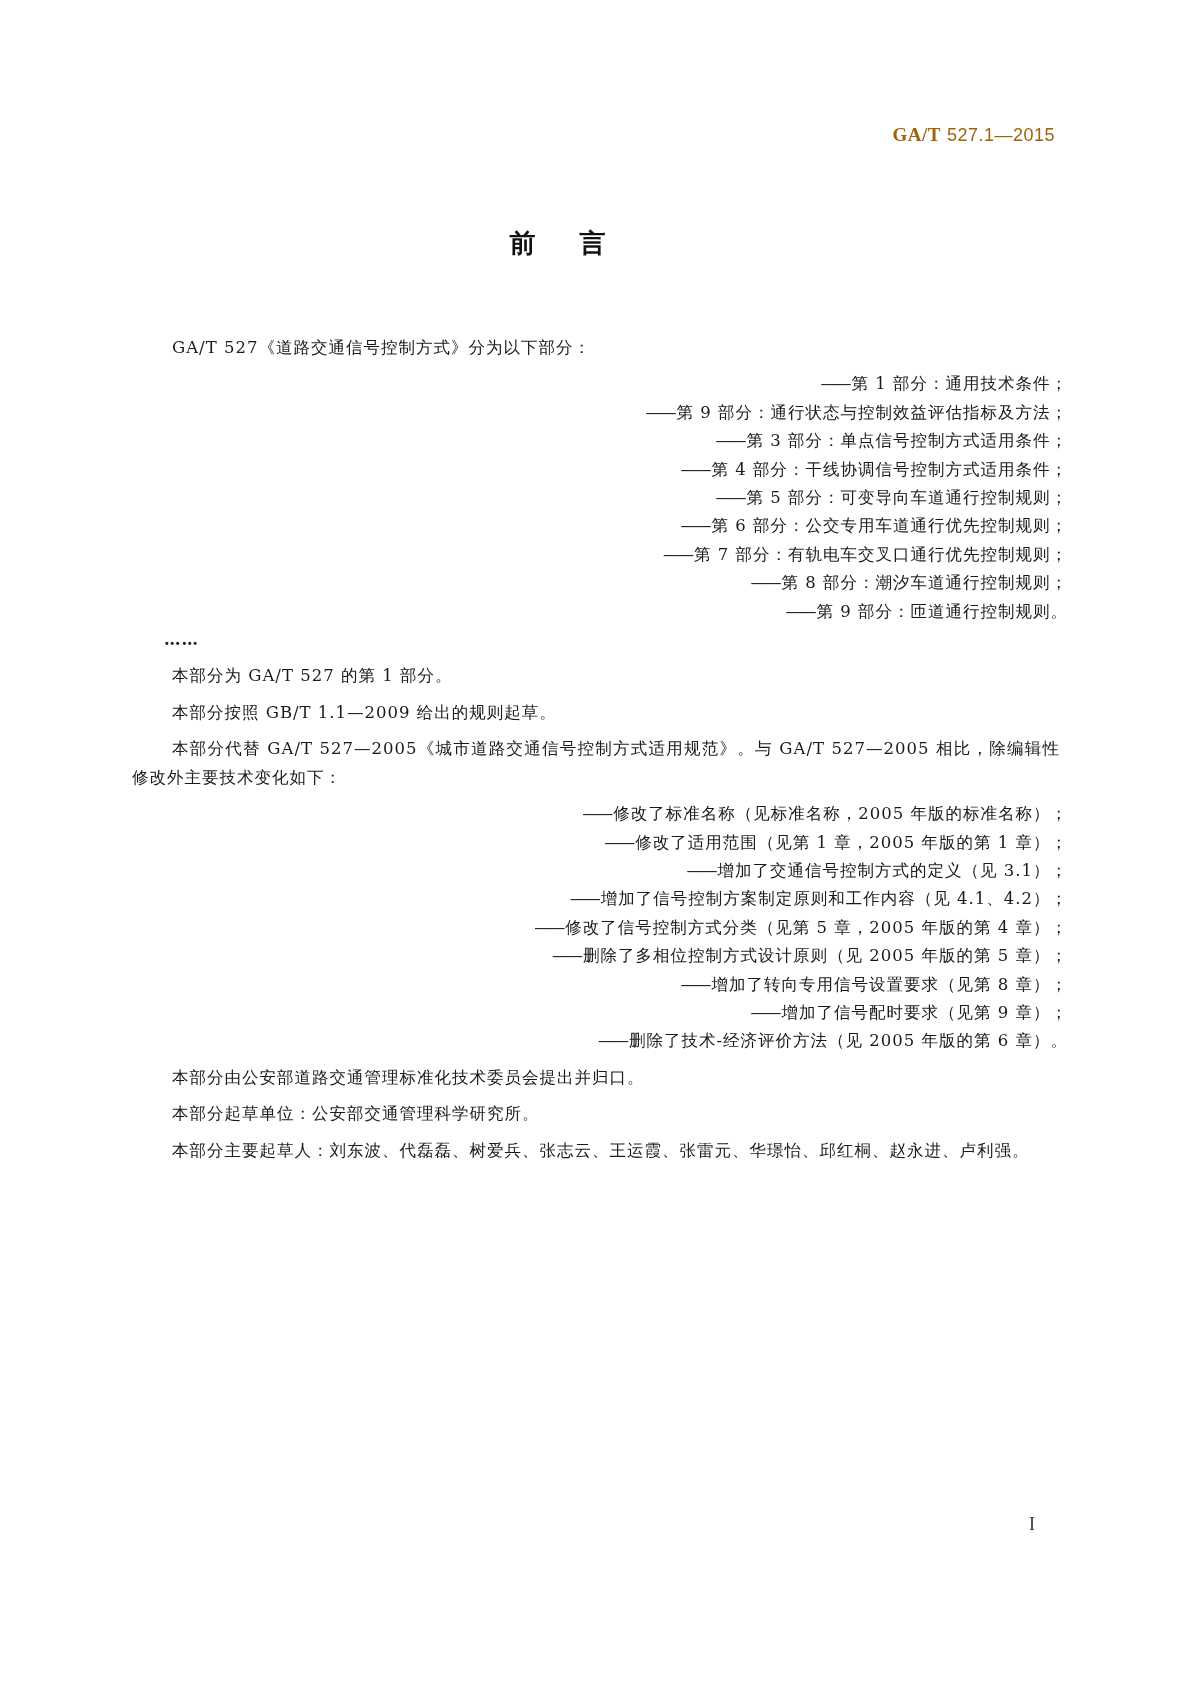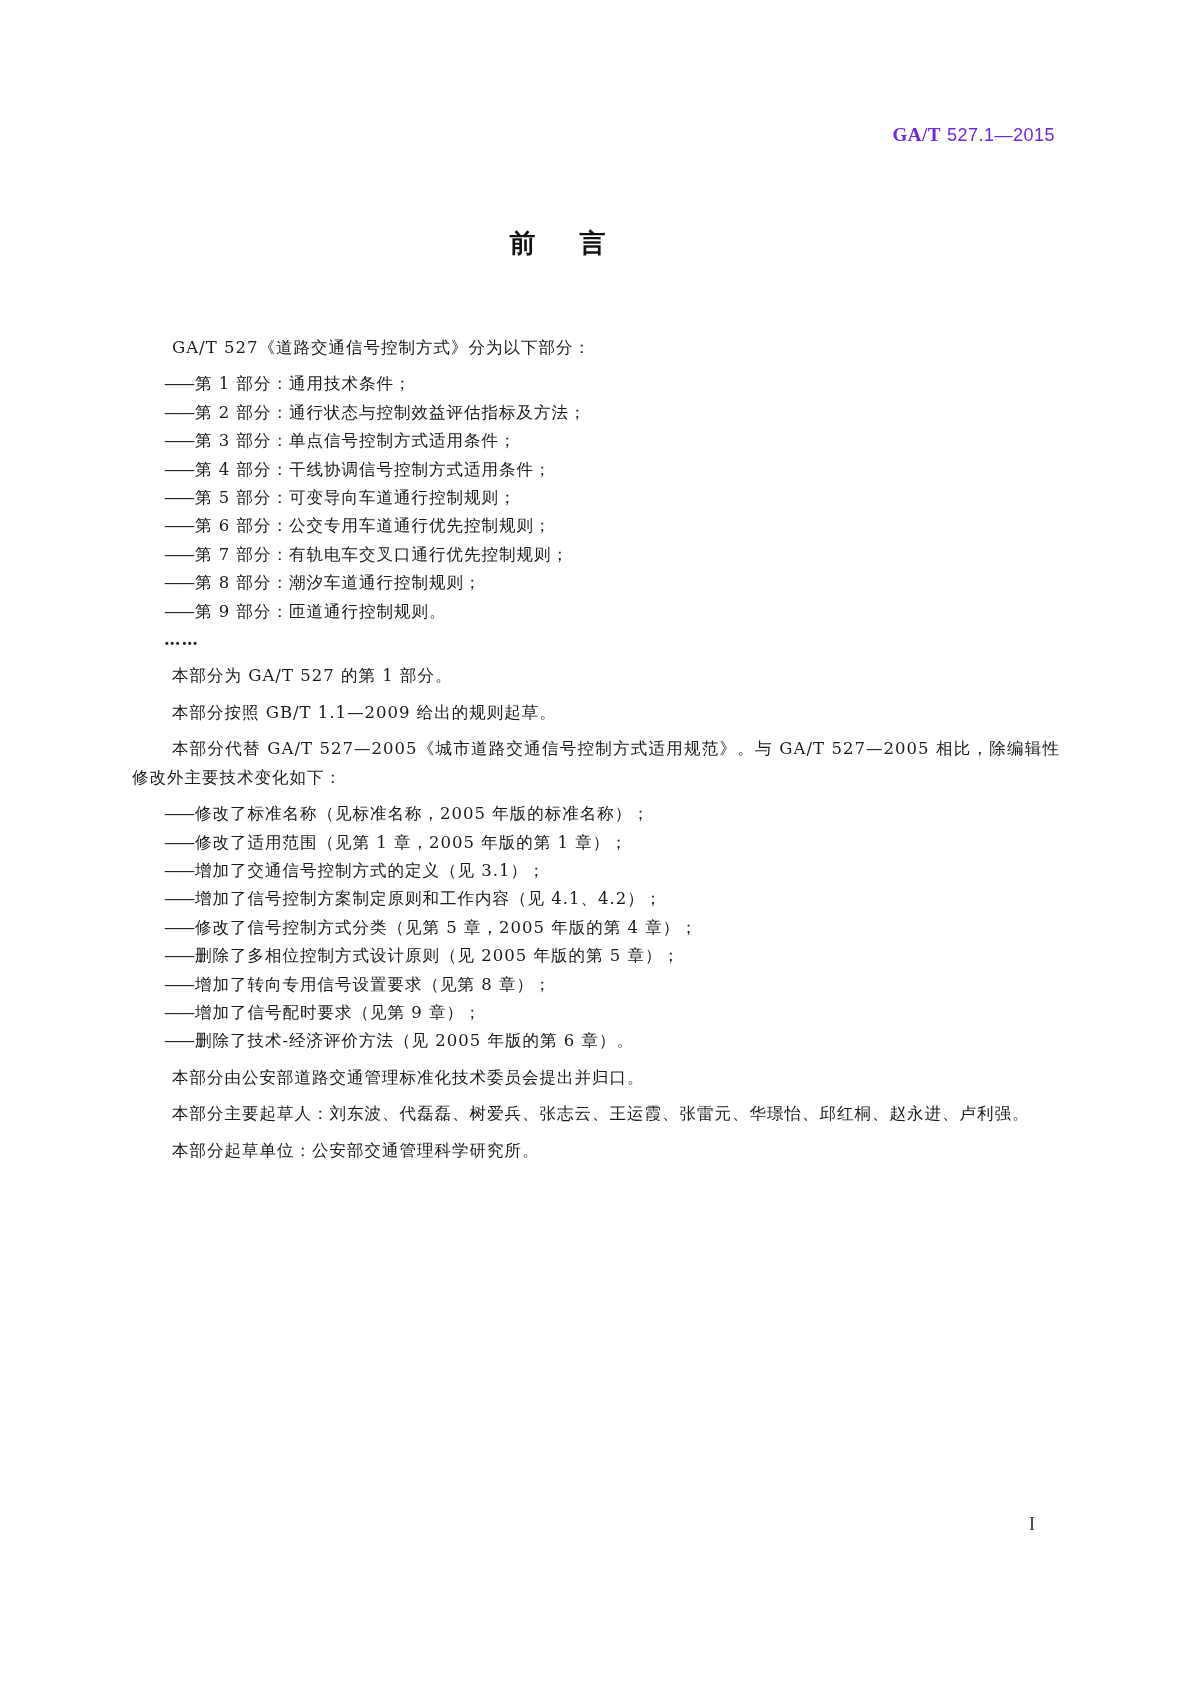--- a/index.html
+++ b/index.html
@@ -14,21 +14,21 @@
       overflow: hidden;
       font-family: "DejaVu Serif", "Liberation Serif", serif;
       color: #1a1a1a;
     }
     .header-code {
       position: absolute;
       top: 124px;
       right: 136px;
       font-size: 17px;
       letter-spacing: 0.5px;
-      color: #6d28d9;
+      color: #a16207;
     }
     .header-code .ga {
       font-family: "Liberation Serif", serif;
       font-weight: bold;
       font-size: 19px;
     }
     .header-code .num {
       font-family: "Liberation Sans", sans-serif;
       font-size: 18px;
     }
@@ -56,20 +56,21 @@
     .para {
       margin: 8px;
       text-indent: 40px;
       text-align: justify;
       letter-spacing: 1px;
     }
     .item {
       margin: 0;
       padding-left: 40px;
       letter-spacing: 1px;
+      text-align: right;
     }
     .dash {
       letter-spacing: -2px;
       margin-right: 2px;
     }
     .ellipsis {
       margin: 0;
       padding-left: 40px;
       letter-spacing: 1px;
       font-weight: bold;
@@ -91,21 +92,21 @@
   <span class="num">527.1—2015</span>
 </div>
 
 <div class="page-title">前言</div>
 
 <div class="content">
   <p class="para">GA/T 527《道路交通信号控制方式》分为以下部分：</p>
 
   <div>
     <p class="item"><span class="dash">——</span><span>第 1 部分：通用技术条件；</span></p>
-    <p class="item"><span class="dash">——</span><span>第 2 部分：通行状态与控制效益评估指标及方法；</span></p>
+    <p class="item"><span class="dash">——</span><span>第 9 部分：通行状态与控制效益评估指标及方法；</span></p>
     <p class="item"><span class="dash">——</span><span>第 3 部分：单点信号控制方式适用条件；</span></p>
     <p class="item"><span class="dash">——</span><span>第 4 部分：干线协调信号控制方式适用条件；</span></p>
     <p class="item"><span class="dash">——</span><span>第 5 部分：可变导向车道通行控制规则；</span></p>
     <p class="item"><span class="dash">——</span><span>第 6 部分：公交专用车道通行优先控制规则；</span></p>
     <p class="item"><span class="dash">——</span><span>第 7 部分：有轨电车交叉口通行优先控制规则；</span></p>
     <p class="item"><span class="dash">——</span><span>第 8 部分：潮汐车道通行控制规则；</span></p>
     <p class="item"><span class="dash">——</span><span>第 9 部分：匝道通行控制规则。</span></p>
   </div>
 
   <p class="ellipsis">……</p>
@@ -120,17 +121,17 @@
     <p class="item"><span class="dash">——</span><span>增加了交通信号控制方式的定义（见 3.1）；</span></p>
     <p class="item"><span class="dash">——</span><span>增加了信号控制方案制定原则和工作内容（见 4.1、4.2）；</span></p>
     <p class="item"><span class="dash">——</span><span>修改了信号控制方式分类（见第 5 章，2005 年版的第 4 章）；</span></p>
     <p class="item"><span class="dash">——</span><span>删除了多相位控制方式设计原则（见 2005 年版的第 5 章）；</span></p>
     <p class="item"><span class="dash">——</span><span>增加了转向专用信号设置要求（见第 8 章）；</span></p>
     <p class="item"><span class="dash">——</span><span>增加了信号配时要求（见第 9 章）；</span></p>
     <p class="item"><span class="dash">——</span><span>删除了技术-经济评价方法（见 2005 年版的第 6 章）。</span></p>
   </div>
 
   <p class="para">本部分由公安部道路交通管理标准化技术委员会提出并归口。</p>
+  <p class="para">本部分起草单位：公安部交通管理科学研究所。</p>
   <p class="para">本部分主要起草人：刘东波、代磊磊、树爱兵、张志云、王运霞、张雷元、华璟怡、邱红桐、赵永进、卢利强。</p>
-  <p class="para">本部分起草单位：公安部交通管理科学研究所。</p>
 </div>
 
 <div class="page-number">I</div>
 
 </body></html>

